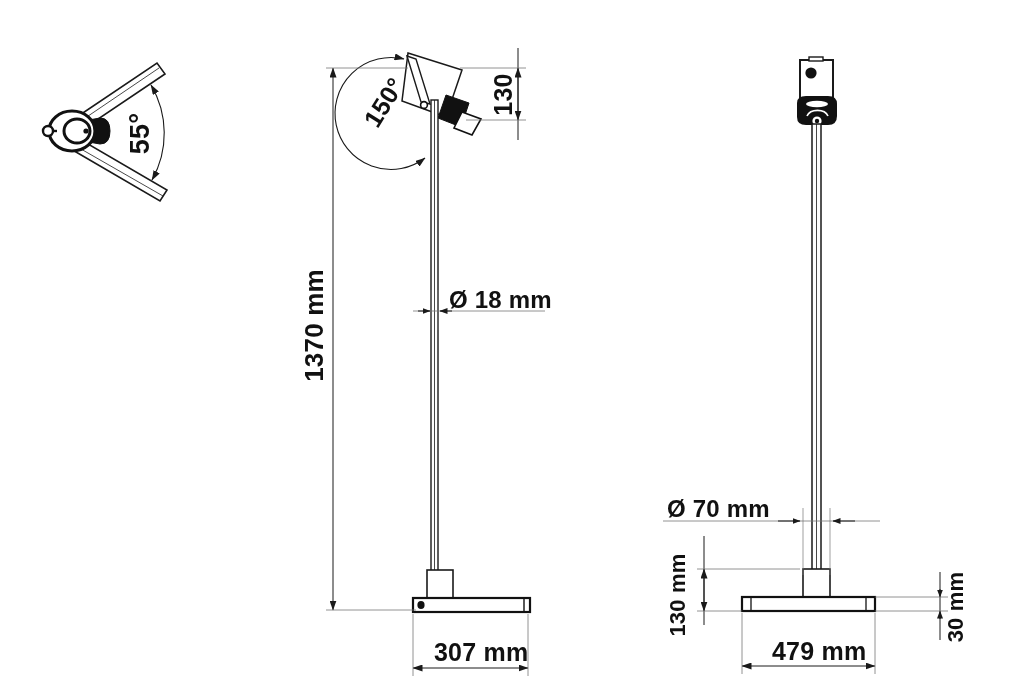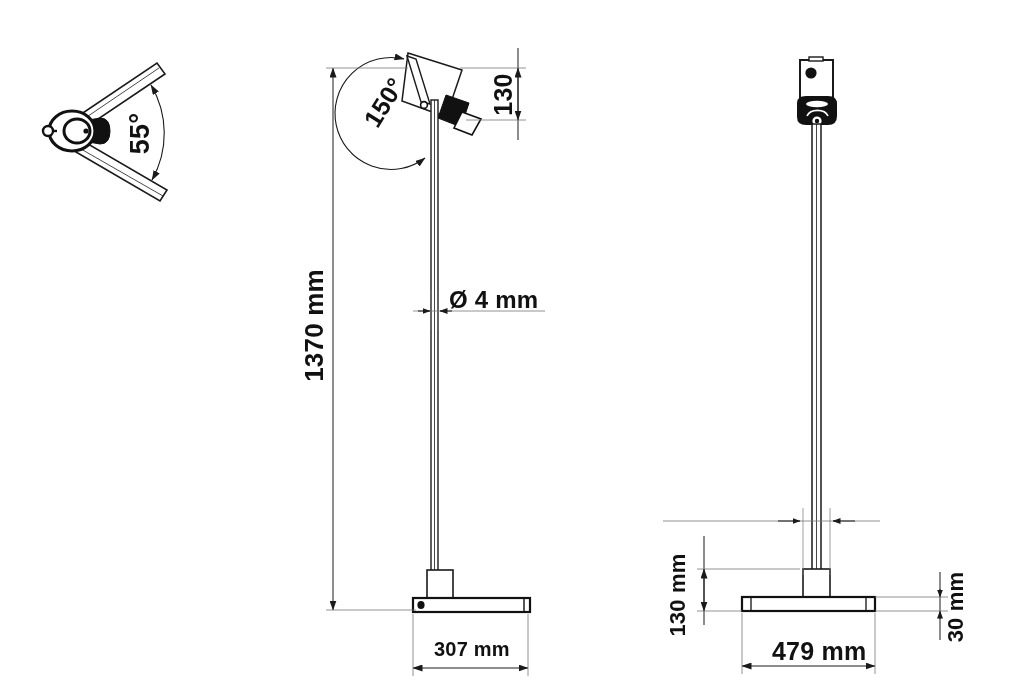--- a/index.html
+++ b/index.html
@@ -147,24 +147,25 @@
   </svg>
 
   <div class="dimtext rot" style="left:120px;top:118px;font-size:27px;transform:rotate(-90deg);">55°</div>
 
   <div class="dimtext rot" style="left:358px;top:88px;font-size:25px;transform:rotate(-58deg);">150°</div>
 
   <div class="dimtext rot" style="left:482px;top:80px;font-size:25px;transform:rotate(-90deg);">130</div>
 
   <div class="dimtext rot" style="left:258px;top:310px;font-size:26px;transform:rotate(-90deg);">1370 mm</div>
 
-  <div class="dimtext" style="left:449px;top:286px;font-size:24px;">Ø 4 mm</div>
+  <div class="dimtext" style="left:449px;top:286px;font-size:24px;">Ø 18 mm</div>
 
-  <div class="dimtext" style="left:434px;top:638px;font-size:20px;">307 mm</div>
+  <div class="dimtext" style="left:434px;top:638px;font-size:25px;">307 mm</div>
 
+  <div class="dimtext" style="left:667px;top:495px;font-size:24px;">Ø 70 mm</div>
 
   <div class="dimtext rot" style="left:636px;top:582px;font-size:22px;transform:rotate(-90deg);">130 mm</div>
 
   <div class="dimtext rot" style="left:921px;top:594px;font-size:22px;transform:rotate(-90deg);">30 mm</div>
 
   <div class="dimtext" style="left:772px;top:637px;font-size:25px;">479 mm</div>
 
 </div>
 
 </body></html>

